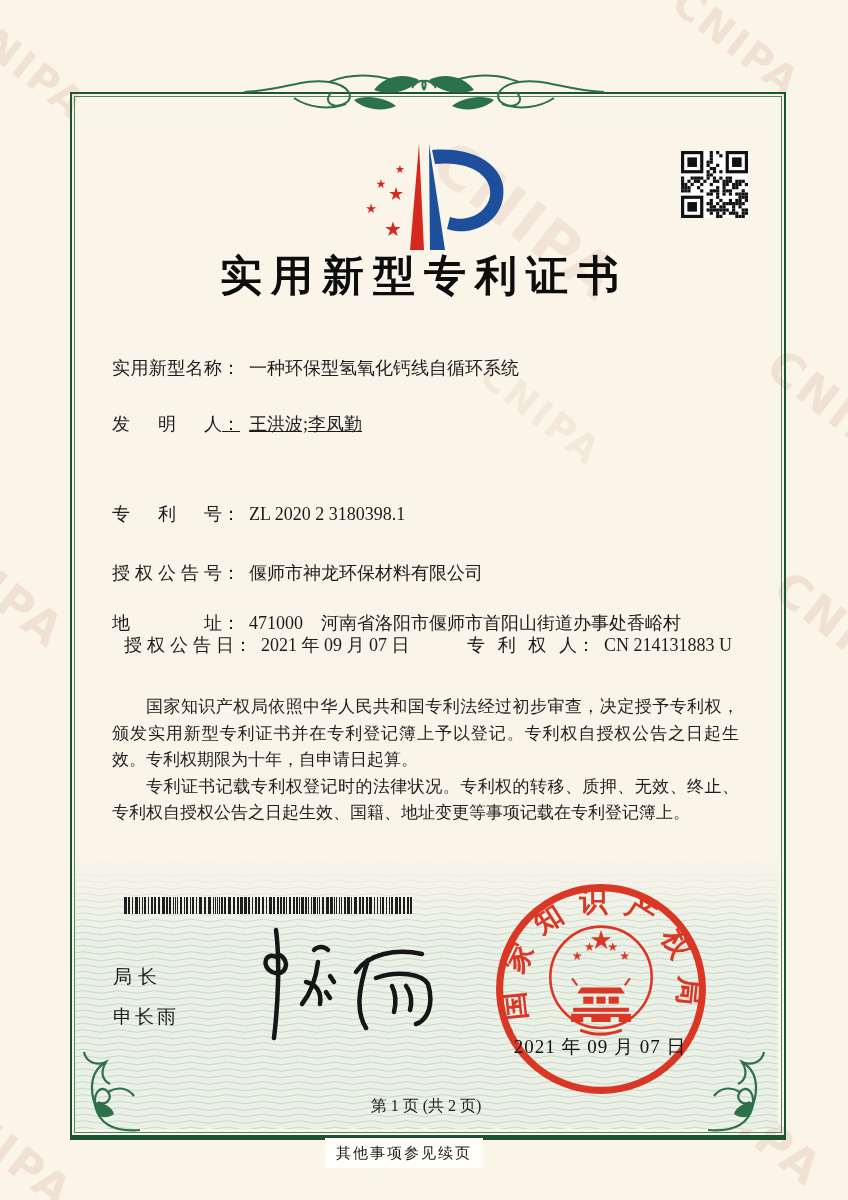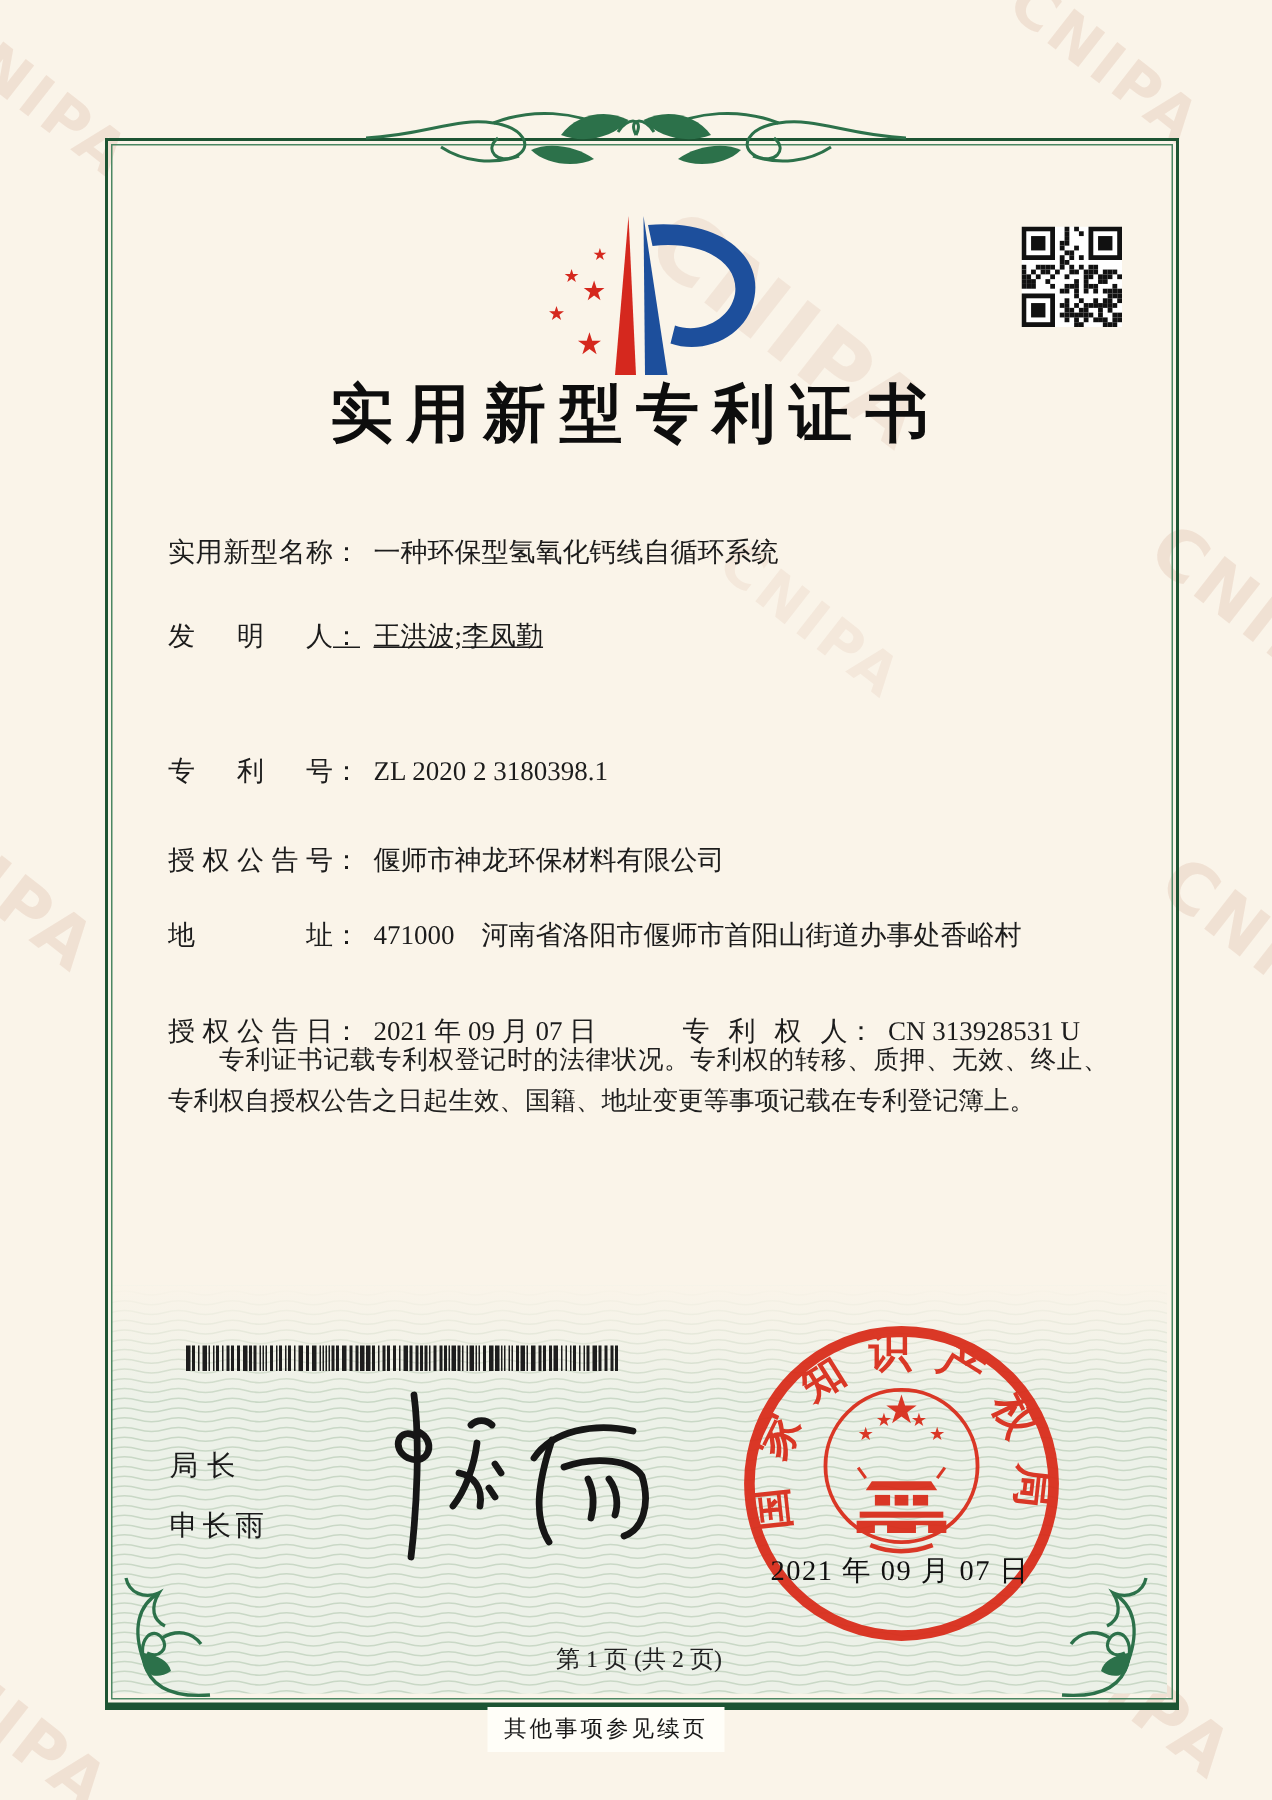--- a/index.html
+++ b/index.html
@@ -38,21 +38,21 @@
   
   .abs{position:absolute;z-index:4;}
   .cert-no{left:112px;top:146px;font-size:18px;letter-spacing:1px;color:#333;}
   .logo{left:350px;top:138px;}
   .qr{left:681px;top:151px;}
   .title{left:0;top:248px;width:100%;text-align:center;font-size:42px;font-weight:bold;
          letter-spacing:9px;color:#0d0d0d;}
   .row{left:112px;font-size:18px;color:#1c1c1c;white-space:nowrap;}
   .row .lbl{display:inline-block;width:110px;text-align:justify;text-align-last:justify;}
   .row .val{margin-left:9px;}
-  .r1{top:356px;} .r2{top:412px;text-decoration:underline;} .r3{top:462px;margin-top:40px;} .r4{top:511px;} .r5{top:561px;} .r6{top:611px;} .r7{top:675px;}
+  .r1{top:356px;} .r2{top:412px;text-decoration:underline;} .r3{top:462px;margin-top:40px;} .r4{top:511px;} .r5{top:561px;} .r6{top:611px;} .r7{top:633px;margin-left:12px;}
   .grant2{position:absolute;left:343px;top:0;white-space:nowrap;}
   .paras{left:112px;top:694px;width:627px;}
   .paras p{margin:0;font-size:17px;line-height:26.5px;text-align:justify;text-indent:2em;color:#1f1f1f;}
   .barcode{left:124px;top:897px;height:17px;display:flex;align-items:stretch;}
   .barcode i{display:block;height:100%;background:#1d1d1d;}
   .signer-title{left:113px;top:964px;font-size:19px;letter-spacing:6px;color:#1a1a1a;}
   .signer-name{left:113px;top:1004px;font-size:19px;letter-spacing:3px;color:#1a1a1a;}
   .sig{left:226px;top:920px;z-index:5;}
   .seal{left:492px;top:880px;z-index:4;}
   .seal-date{left:494px;top:1034px;width:212px;text-align:center;font-size:19px;color:#101010;
@@ -324,25 +324,26 @@
   </div>
   <div class="abs row r5">
     <span class="lbl">授权公告号</span><span>：</span><span class="val">偃师市神龙环保材料有限公司</span>
   </div>
   <div class="abs row r6">
     <span class="lbl">地址</span><span>：</span><span class="val">471000　河南省洛阳市偃师市首阳山街道办事处香峪村</span>
   </div>
   <div class="abs row r7">
     <span class="lbl">授权公告日</span><span>：</span><span class="val">2021 年 09 月 07 日</span>
     <span class="grant2">
-      <span class="lbl">专利权人</span><span>：</span><span class="val">CN 313928531 U</span>
+      <span class="lbl">专利权人</span><span>：</span><span class="val">CN 214131883 U</span>
     </span>
   </div>
 
   <div class="abs paras">
+    <p>国家知识产权局依照中华人民共和国专利法经过初步审查，决定授予专利权，颁发实用新型专利证书并在专利登记簿上予以登记。专利权自授权公告之日起生效。专利权期限为十年，自申请日起算。</p>
     <p>专利证书记载专利权登记时的法律状况。专利权的转移、质押、无效、终止、专利权自授权公告之日起生效、国籍、地址变更等事项记载在专利登记簿上。</p>
   </div>
 
   <div id="barcode" class="abs barcode">
       <i style="width: 3px; margin-right: 1px;"></i>
       <i style="width: 2px; margin-right: 2px;"></i>
       <i style="width: 1px; margin-right: 2px;"></i>
       <i style="width: 3px; margin-right: 1px;"></i>
       <i style="width: 1px; margin-right: 2px;"></i>
       <i style="width: 1px; margin-right: 1px;"></i>

